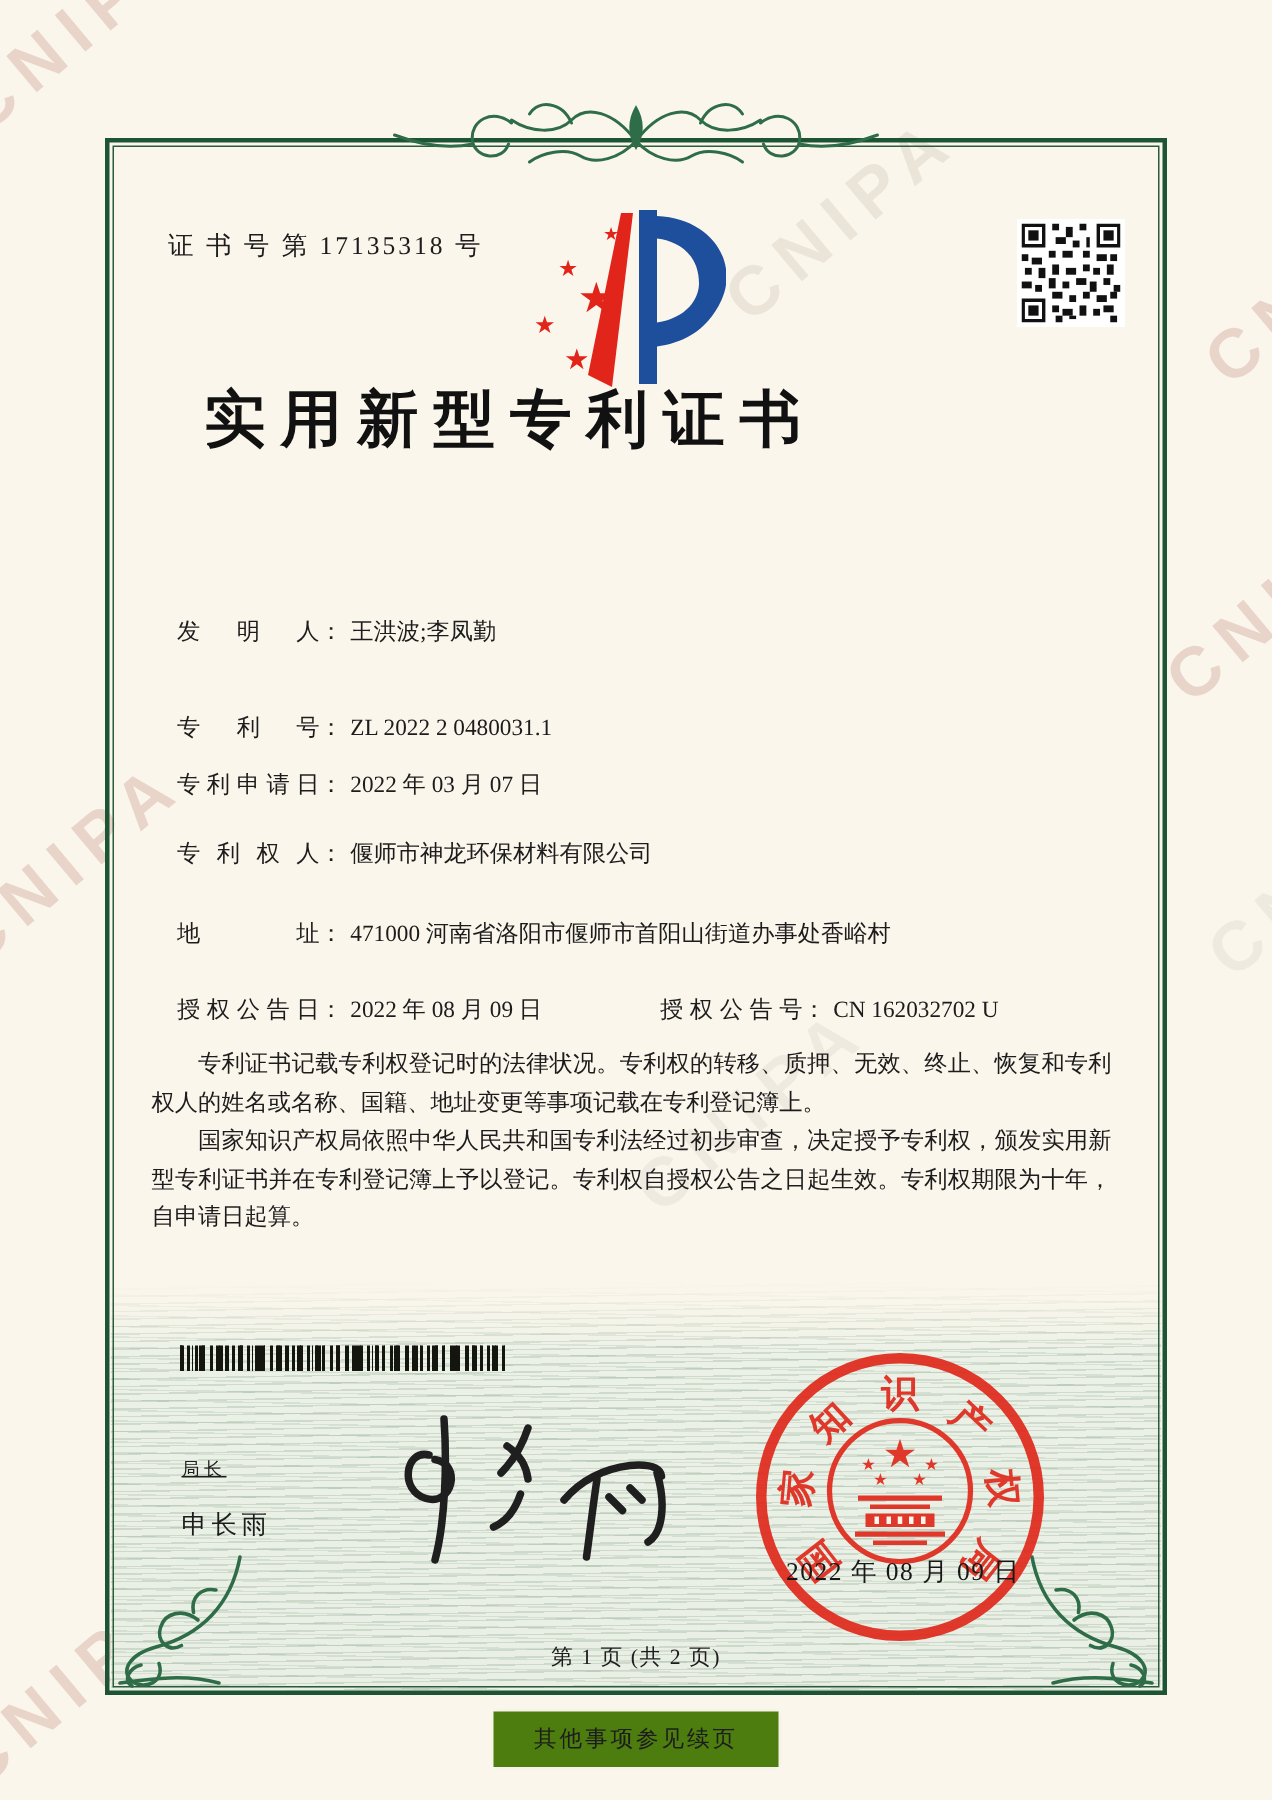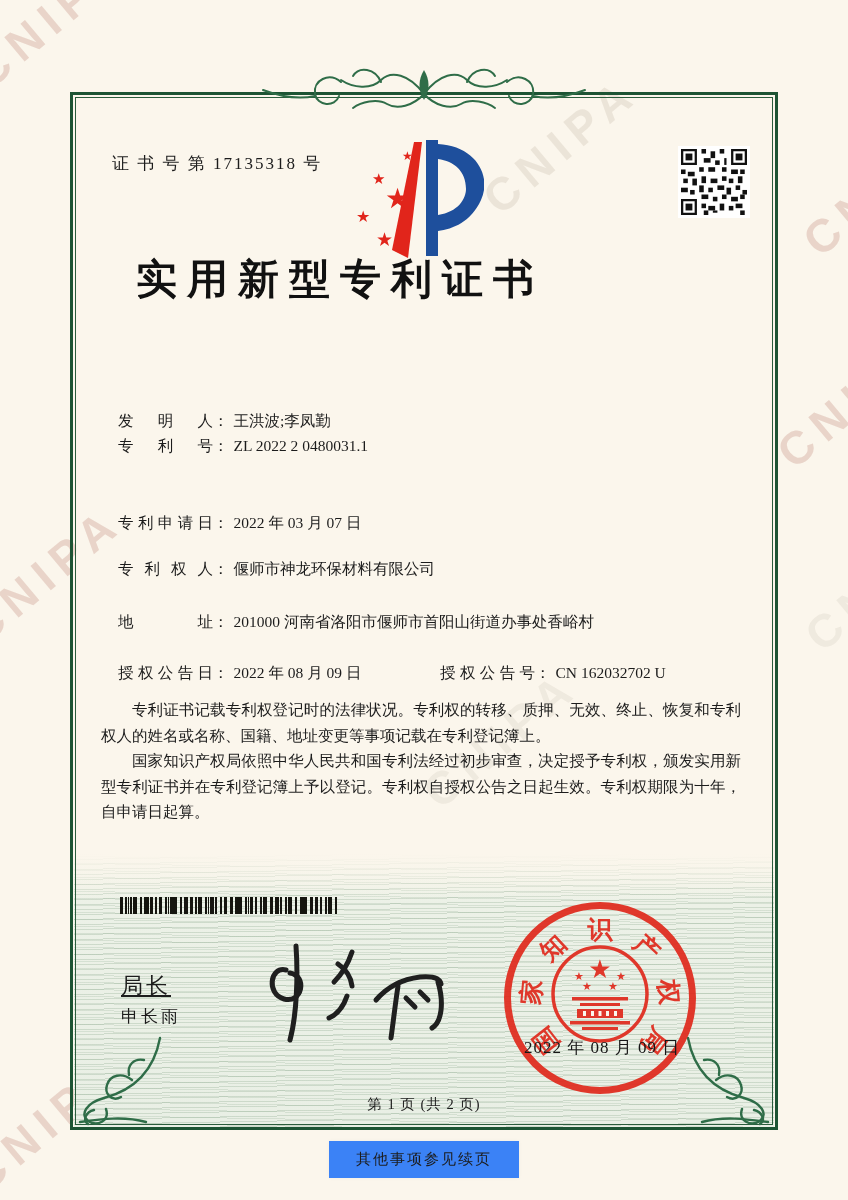--- a/index.html
+++ b/index.html
@@ -68,21 +68,21 @@
   }
   .body-text p { text-indent:2em; }
   
   .barcode {
     position:absolute; left:120px; top:897px; width:218px; height:17px; z-index:4;
     background:
       repeating-linear-gradient(90deg,#15150f 0 2px,rgba(0,0,0,0) 2px 5px),
       repeating-linear-gradient(90deg,#15150f 0 1px,rgba(0,0,0,0) 1px 8px),
       repeating-linear-gradient(90deg,#15150f 0 3px,rgba(0,0,0,0) 3px 13px);
   }
-  .sign-role { position:absolute; left:121px; top:971px;  font-size:22px; letter-spacing:3px; z-index:4;text-decoration:underline; }
+  .sign-role { position:absolute; left:121px; top:971px;  font-size:12px; letter-spacing:3px; z-index:4;text-decoration:underline; }
   .sign-name { position:absolute; left:121px; top:1005px; font-size:17px; letter-spacing:3px; z-index:4; }
   .signature { position:absolute; left:248px; top:936px; z-index:4; }
   
   .seal {
     position:absolute; left:504px; top:902px; width:192px; height:192px; z-index:5;
     border:7px solid #e0291c; border-radius:50%; opacity:0.92;
   }
   .seal-char {
     position:absolute; left:50%; top:50%;
     font-size:25px; font-weight:bold; color:#e0291c;
@@ -100,21 +100,21 @@
     position:absolute; left:524px; top:1036px; width:176px; z-index:6;
     font-size:17px; color:#161616; letter-spacing:1px; white-space:nowrap;
   }
   
   .page-num {
     position:absolute; left:0; top:1095px; width:848px; text-align:center;
     font-size:14.5px; z-index:4; letter-spacing:1px;
   }
   .note-box {
     position:absolute; left:50%; top:1141px; transform:translateX(-50%); z-index:4;
-    background:#3b82f6; padding:9px 27px; font-size:15px; letter-spacing:2px;
+    background:#4d7c0f; padding:9px 27px; font-size:15px; letter-spacing:2px;
     box-shadow:0 0 4px rgba(0,0,0,0.04);
   }
 </style>
 </head>
 <body>
 
 <div class="page">
 
   <div class="wm pink" style="left:-42px;  top:-8px;">CNIPA</div>
   <div class="wm faint" style="left:468px;  top:118px;">CNIPA</div>
@@ -230,31 +230,31 @@
       <rect x="10" y="27" width="2" height="2"></rect>
         <rect x="14" y="27" width="2" height="1"></rect>
     </g>
   </svg>
 
   <div class="title">实用新型专利证书</div>
 
   <div class="row" style="top:411px;">
     <span class="f-label">发明人</span><span class="colon">：</span><span>王洪波;李凤勤</span>
   </div>
-  <div class="row" style="top:436px;">
+  <div class="row" style="top:475px;">
     <span class="f-label">专利号</span><span class="colon">：</span><span>ZL 2022 2 0480031.1</span>
   </div>
   <div class="row" style="top:513px;">
     <span class="f-label">专利申请日</span><span class="colon">：</span><span>2022 年 03 月 07 日</span>
   </div>
   <div class="row" style="top:559px;">
     <span class="f-label">专利权人</span><span class="colon">：</span><span>偃师市神龙环保材料有限公司</span>
   </div>
   <div class="row" style="top:612px;">
-    <span class="f-label">地址</span><span class="colon">：</span><span>201000 河南省洛阳市偃师市首阳山街道办事处香峪村</span>
+    <span class="f-label">地址</span><span class="colon">：</span><span>471000 河南省洛阳市偃师市首阳山街道办事处香峪村</span>
   </div>
   <div class="row" style="top:663px;">
     <span class="f-label">授权公告日</span><span class="colon">：</span><span>2022 年 08 月 09 日</span>
     <span class="pair2">
       <span class="f-label">授权公告号</span><span class="colon">：</span><span>CN 162032702 U</span>
     </span>
   </div>
 
   <div class="body-text">
     <p>专利证书记载专利权登记时的法律状况。专利权的转移、质押、无效、终止、恢复和专利权人的姓名或名称、国籍、地址变更等事项记载在专利登记簿上。</p>

